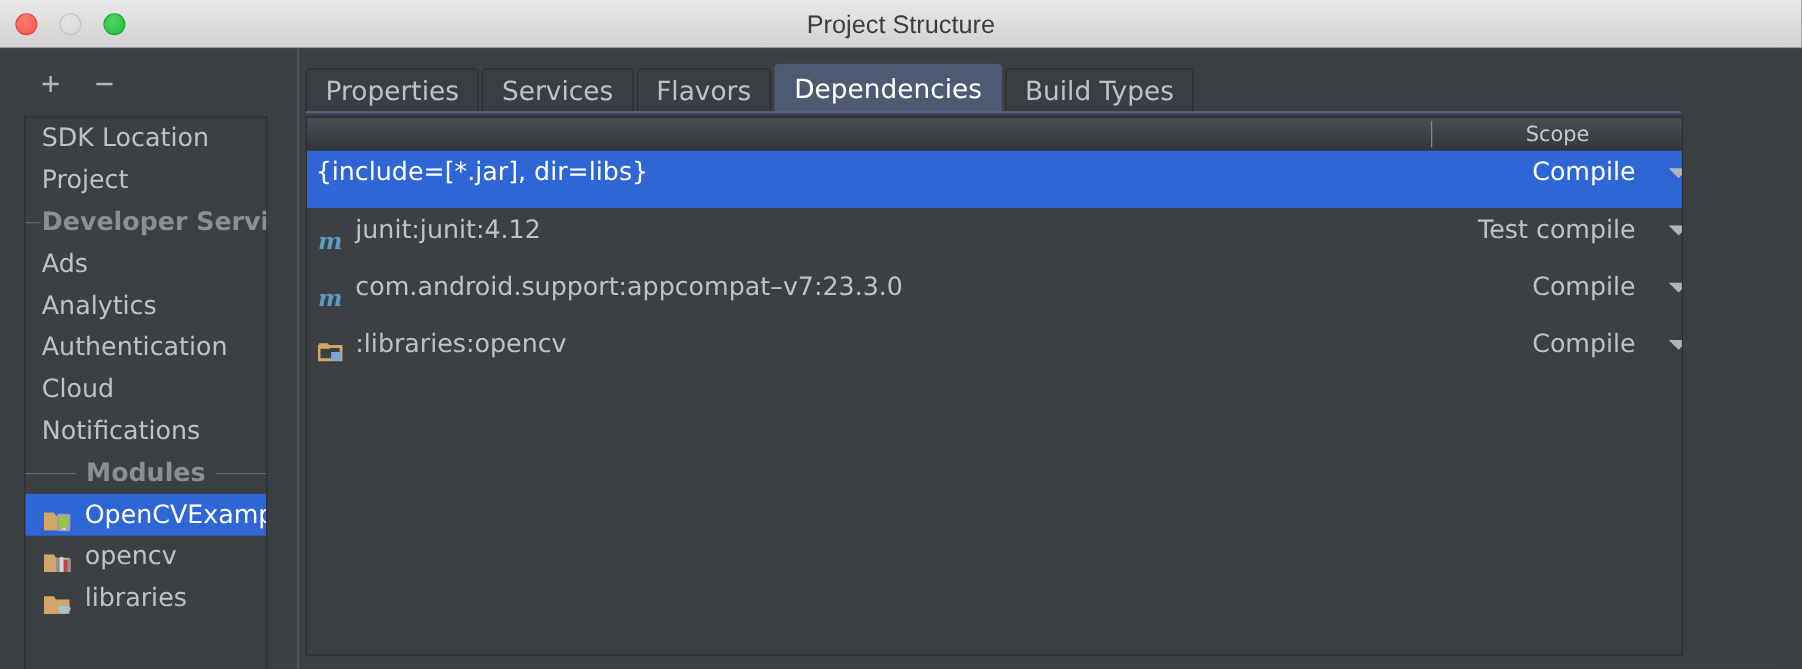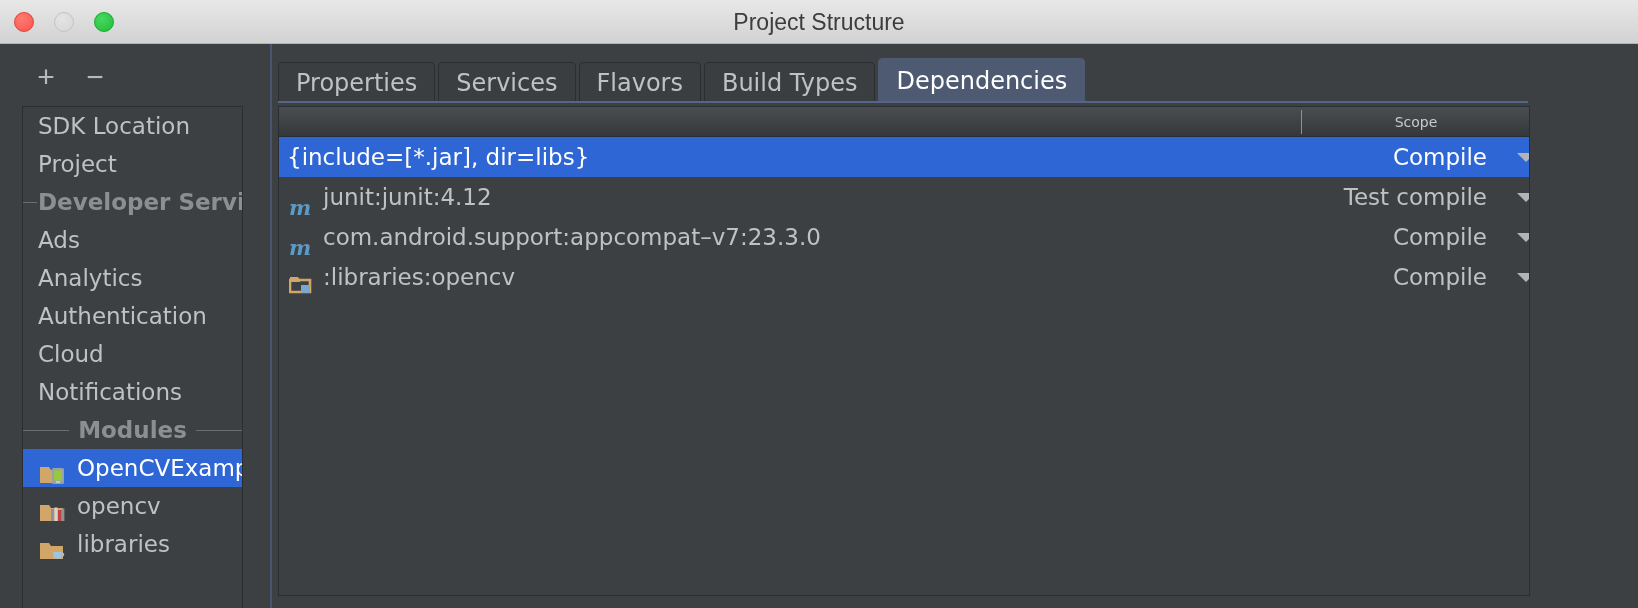--- a/index.html
+++ b/index.html
@@ -103,26 +103,26 @@
   }
   .thead {
     position:relative; height:30px;
     background:linear-gradient(to bottom,#4a4e51 0%,#3e4245 55%,#35383a 100%);
     border-bottom:1px solid #2b2e30;
   }
   .th-divider { position:absolute; left:1022px; top:3px; width:1px; height:24px; background:#8e9193; }
   .th-scope {
     position:absolute; left:1022px; top:0; width:230px; height:30px;
     line-height:30px; text-align:center;
-    font-size:14px; color:#c8cbcd;
+    font-size:19px; color:#c8cbcd;
     font-family:"DejaVu Sans", sans-serif;
   }
 
   .row {
-    position:relative; height:40px; line-height:40px;
+    position:relative; height:52px; line-height:40px;
     font-size:23px; color:#bfc2c4; white-space:nowrap;
     font-family:"DejaVu Sans", sans-serif;
   }
   .row.selected { background:#2f66d5; color:#ffffff; }
   .row .r-icon { position:absolute; left:10px; top:10px; width:26px; height:20px; }
   .row .r-name { position:absolute; left:8px; top:0; }
   .row.has-icon .r-name { left:44px; }
   .row .r-scope {
     position:absolute; left:1022px; top:0; width:196px; height:40px;
     text-align:right; padding-right:10px;
@@ -248,22 +248,22 @@
       </div>
     </div>
 
     <div class="panel">
       <div class="panel-left-border"></div>
 
       <div class="tabs">
         <div class="tab">Properties</div>
         <div class="tab">Services</div>
         <div class="tab">Flavors</div>
+        <div class="tab active">Dependencies</div>
         <div class="tab">Build Types</div>
-        <div class="tab active">Dependencies</div>
       </div>
       <div class="tab-underline"></div>
 
       <div class="table">
 
         <div class="thead">
           <div class="th-divider"></div>
           <div class="th-scope">Scope</div>
         </div>
 

